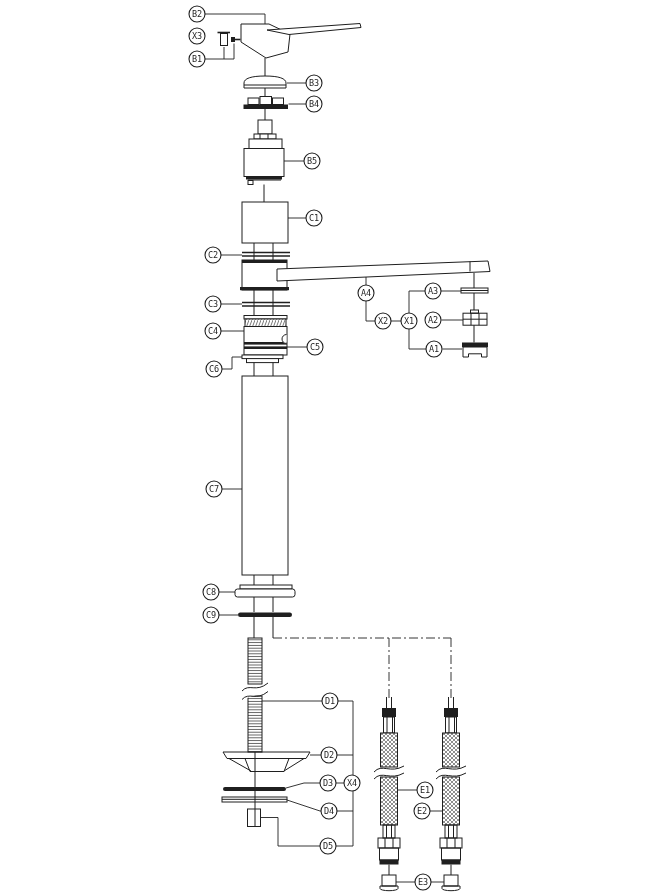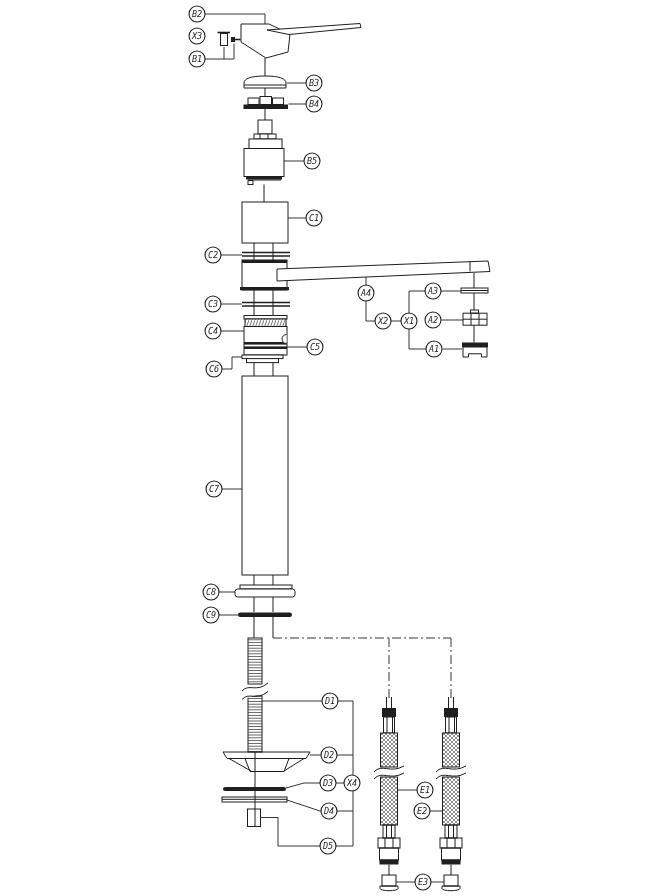--- a/index.html
+++ b/index.html
@@ -1,16 +1,16 @@
 <!DOCTYPE html>
 <html><head>
 <meta charset="utf-8">
 <style>
   html,body{margin:0;padding:0;background:#ffffff;}
-  .stage{position:relative;width:666px;height:896px;background:#ffffff;overflow:hidden;font-style:italic;}
+  .stage{position:relative;width:666px;height:896px;background:#ffffff;overflow:hidden;}
   svg{display:block;}
   .ln{stroke:#1f1f1f;stroke-width:1;fill:none;}
   .lnw{stroke:#1f1f1f;stroke-width:1;fill:#ffffff;}
   .lnt{stroke:#1f1f1f;stroke-width:1.6;fill:none;}
   .thick{stroke:#1f1f1f;stroke-width:3;fill:none;}
   .ink{fill:#1f1f1f;stroke:none;}
   .leader{stroke:#1f1f1f;stroke-width:0.9;fill:none;}
   .cline{stroke:#1f1f1f;stroke-width:0.9;fill:none;stroke-dasharray:9 3 2 3;}
   .callout-circle{fill:#ffffff;stroke:#1f1f1f;stroke-width:1.1;}
   .callout-text{font-family:"DejaVu Sans Mono",monospace;font-size:8.5px;text-anchor:middle;fill:#1f1f1f;}

